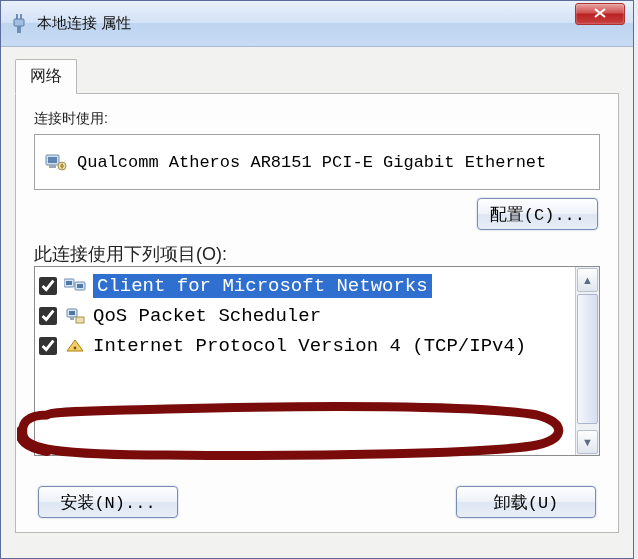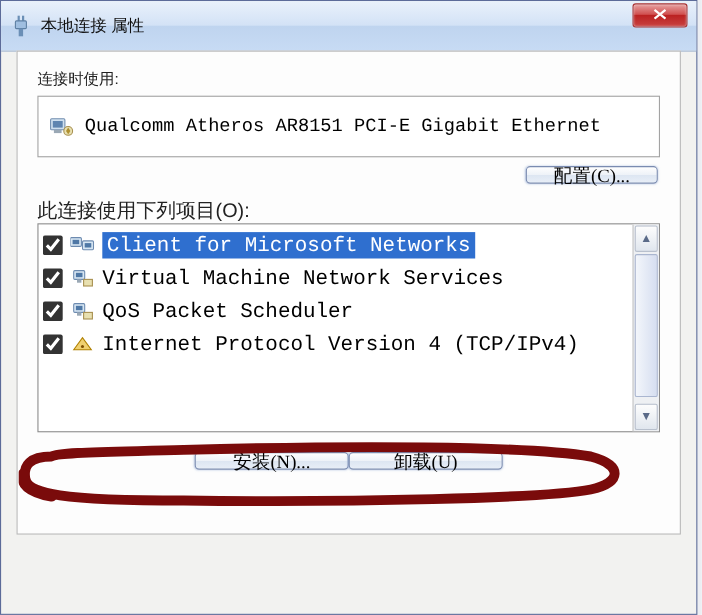--- a/index.html
+++ b/index.html
@@ -117,25 +117,25 @@
   }
 
   .config-row {
     display: flex;
     justify-content: flex-end;
     margin: 8px 2px 12px 0;
   }
 
   .vista-btn {
     min-width: 120px;
-    height: 16px;
+    height: 32px;
     border: 1px solid #7a8bb0;
     border-radius: 4px;
     background: linear-gradient(to bottom,#fefefe 0%, #eef2f8 48%, #dde6f2 52%, #e8eef7 100%);
-    font-family: Liberation Serif, serif;
+    font-family: Liberation Mono, monospace;
     font-size: 17px;
     color: #000;
     padding: 0 12px;
     display: inline-flex;
     align-items: center;
     justify-content: center;
     box-shadow: 0 0 2px rgba(120,150,200,0.6);
   }
   .vista-btn.disabled {
     color: #999;
@@ -210,22 +210,22 @@
     left: 0; right: 0;
     top: 0;
     height: 130px;
     background: linear-gradient(to right,#f3f6fb,#d6def0);
     border: 1px solid #aab6d0;
     border-radius: 2px;
   }
 
   .btnrow {
     display: flex;
-    margin-top: 18px;
-    justify-content: center;
+    margin-top: 30px;
+    justify-content: space-between;
     padding: 0 4px;
   }
   .btnrow .vista-btn { min-width: 140px; }
 
   .annotation {
     position: absolute;
     left: 16px;
     top: 400px;
     width: 560px;
     height: 62px;
@@ -249,20 +249,23 @@
     <span class="window-title">本地连接 属性</span>
     <div class="close-btn">
       <span>
         <svg width="14" height="10" viewBox="0 0 14 10">
             <path d="M2 1 L12 9 M12 1 L2 9" stroke="#fff" stroke-width="2"></path>
           </svg>
       </span>
     </div>
   </div>
 
+  <div class="tabstrip">
+    <div class="tab">网络</div>
+  </div>
 
   <div class="tabcontent">
 
     <div class="label1">连接时使用:</div>
 
     <div class="adapter-box">
       <span class="adapter-icon">
         <svg width="22" height="20" viewBox="0 0 22 20">
           <rect x="1" y="3" width="13" height="10" rx="1" fill="#cfe0ef" stroke="#738fb0"></rect>
           <rect x="3" y="5" width="9" height="6" fill="#5f85b0"></rect>
@@ -289,32 +292,20 @@
             <svg width="22" height="18" viewBox="0 0 22 18">
               <rect x="0" y="2" width="10" height="8" rx="1" fill="#d7e6f3" stroke="#6d8bb0"></rect>
               <rect x="2" y="4" width="6" height="4" fill="#4f78a6"></rect>
               <rect x="11" y="5" width="10" height="8" rx="1" fill="#d7e6f3" stroke="#6d8bb0"></rect>
               <rect x="13" y="7" width="6" height="4" fill="#4f78a6"></rect>
             </svg>
           </span>
           <span class="row-text">Client for Microsoft Networks</span>
         </div>
 
-        <div class="listrow">
-          <input type="checkbox" checked="" style="">
-          <span class="row-icon">
-            <svg width="22" height="18" viewBox="0 0 22 18">
-              <rect x="3" y="2" width="10" height="8" rx="1" fill="#d7e6f3" stroke="#6d8bb0"></rect>
-              <rect x="5" y="4" width="6" height="4" fill="#4f78a6"></rect>
-              <rect x="6" y="10" width="4" height="3" fill="#9aa8b5"></rect>
-              <rect x="12" y="10" width="8" height="6" fill="#e8e0b0" stroke="#a89050"></rect>
-            </svg>
-          </span>
-          <span class="row-text">Virtual Machine Network Services</span>
-        </div>
 
         <div class="listrow">
           <input type="checkbox" checked="" style="">
           <span class="row-icon">
             <svg width="22" height="18" viewBox="0 0 22 18">
               <rect x="3" y="2" width="10" height="8" rx="1" fill="#d7e6f3" stroke="#6d8bb0"></rect>
               <rect x="5" y="4" width="6" height="4" fill="#4f78a6"></rect>
               <rect x="6" y="10" width="4" height="3" fill="#9aa8b5"></rect>
               <rect x="12" y="10" width="8" height="6" fill="#e8e0b0" stroke="#a89050"></rect>
             </svg>

